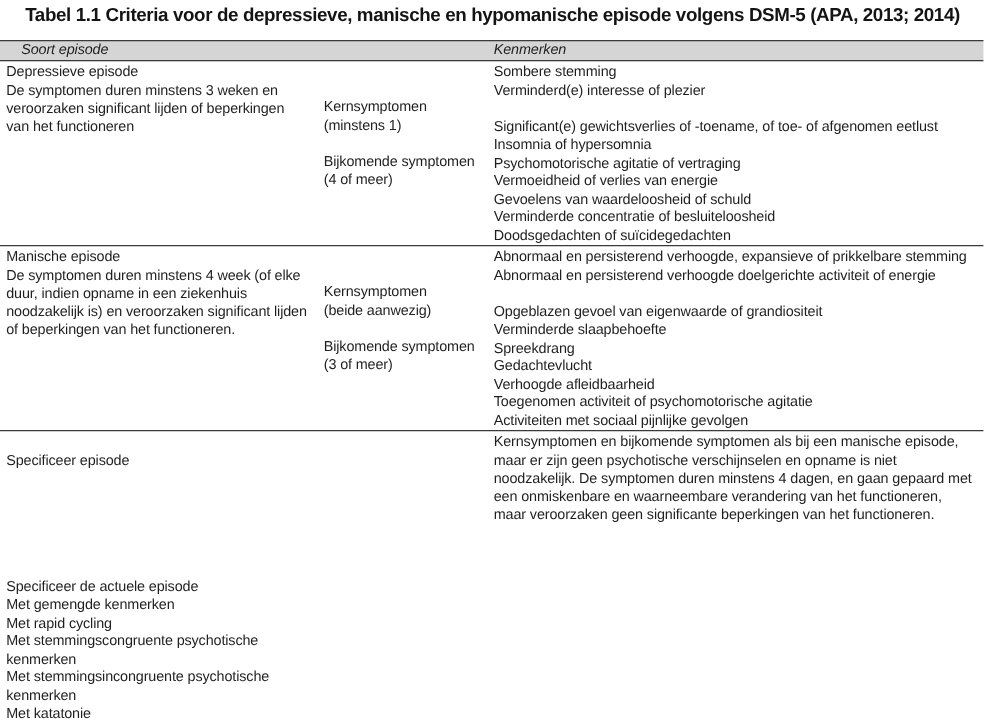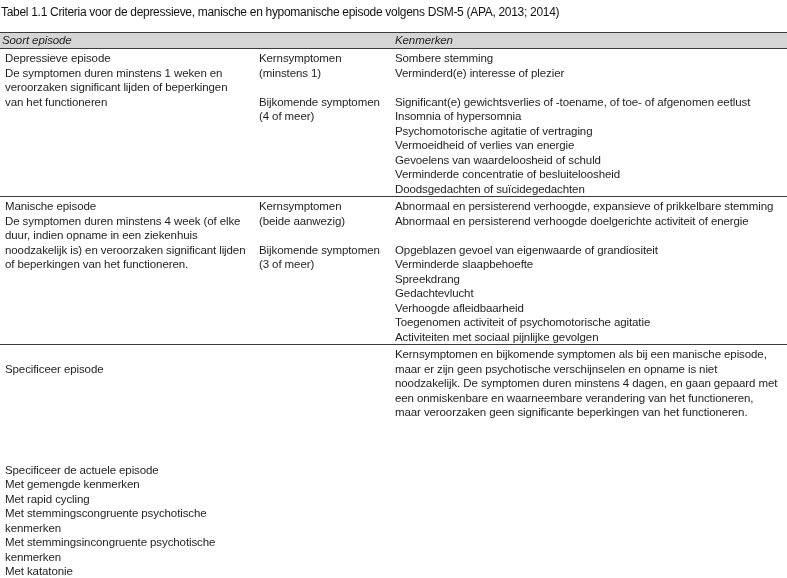--- a/index.html
+++ b/index.html
@@ -10,74 +10,75 @@
     -webkit-font-smoothing: antialiased;
   }
   .page {
     position: relative;
     width: 787px;
     height: 578px;
     overflow: hidden;
     background: #ffffff;
   }
   .title {
-    font-size: 12px;
-    font-weight: normal;
+    font-size: 15px;
+    font-weight: bold;
     line-height: 19px;
     letter-spacing: -0.3px;
     margin: 3px 0 0 1px;
     white-space: nowrap;
     color: #141414;
+    text-align: center;
   }
   .table {
     margin-top: 10px;
     font-size: 11.5px;
     line-height: 14.5px;
     letter-spacing: -0.1px;
     width: 787px;
   }
   .header-row {
     display: flex;
     align-items: center;
     background: #d5d5d5;
     border-top: 1.5px solid #3a3a3a;
     border-bottom: 1.5px solid #3a3a3a;
     height: 17px;
     font-style: italic;
   }
-  .h-col1 { width: 395px; padding-left: 2px; }
+  .h-col1 { width: 395px; padding-left: 17px; }
   .h-col3 { flex: 1; }
   .section {
     display: flex;
     align-items: stretch;
     padding-top: 2px;
   }
   .section + .section { border-top: 1px solid #3a3a3a; }
   .col1 { width: 259px; padding-left: 5px; white-space: pre-line; }
-  .col2 { width: 136px; white-space: pre-line; }
+  .col2 { width: 136px; white-space: pre-line; margin-top: 28px; }
   .col3 { width: 392px; white-space: pre-line; }
   .specifier-block { margin-top: 72px; white-space: pre-line; }
 </style>
 </head>
 <body>
 
 <div class="page">
 
   <div class="title">Tabel 1.1 Criteria voor de depressieve, manische en hypomanische episode volgens DSM-5 (APA, 2013; 2014)</div>
 
   <div class="table">
 
     <div class="header-row">
       <div class="h-col1">Soort episode</div>
       <div class="h-col3">Kenmerken</div>
     </div>
 
     <div class="section">
       <div class="col1">Depressieve episode
-De symptomen duren minstens 1 weken en
+De symptomen duren minstens 3 weken en
 veroorzaken significant lijden of beperkingen
 van het functioneren</div>
       <div class="col2">Kernsymptomen
 (minstens 1)
 
 Bijkomende symptomen
 (4 of meer)</div>
       <div class="col3">Sombere stemming
 Verminderd(e) interesse of plezier
 

